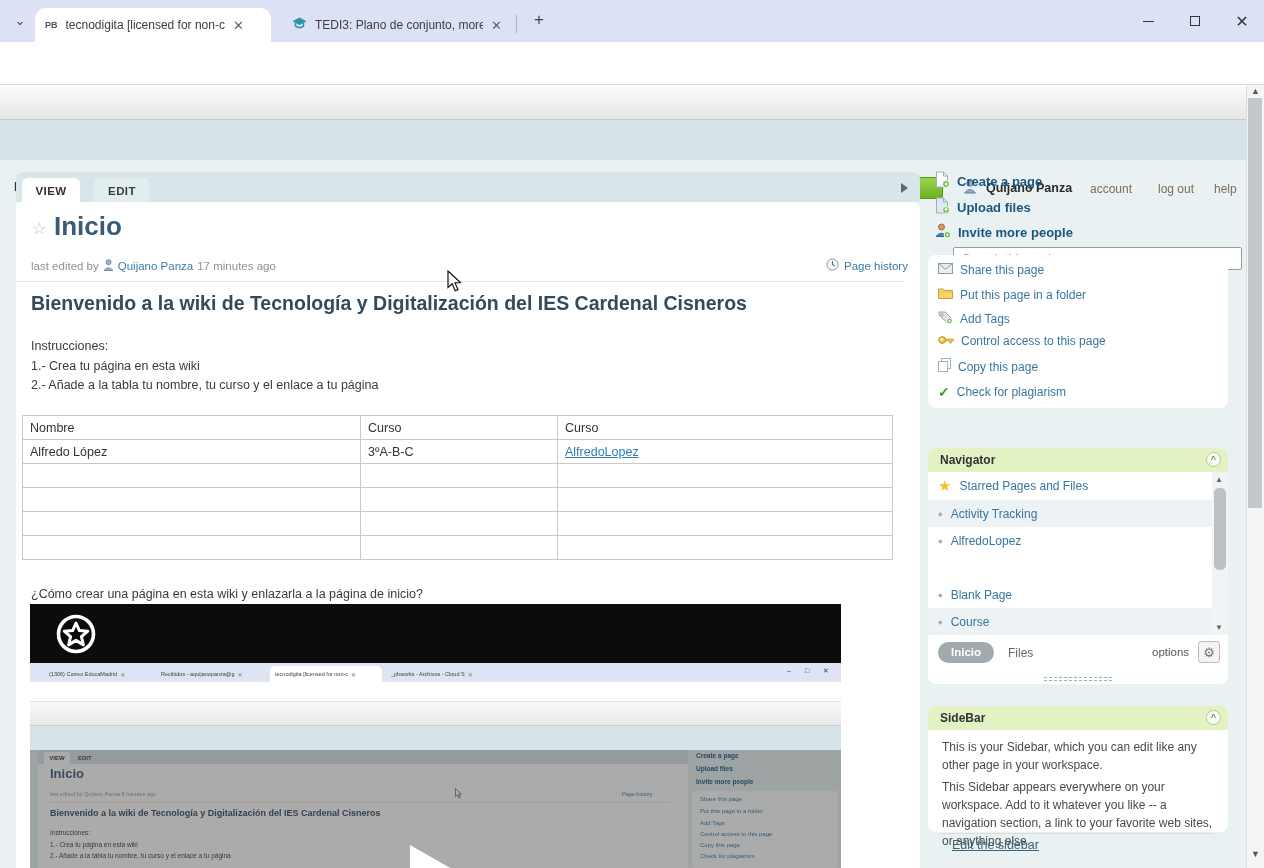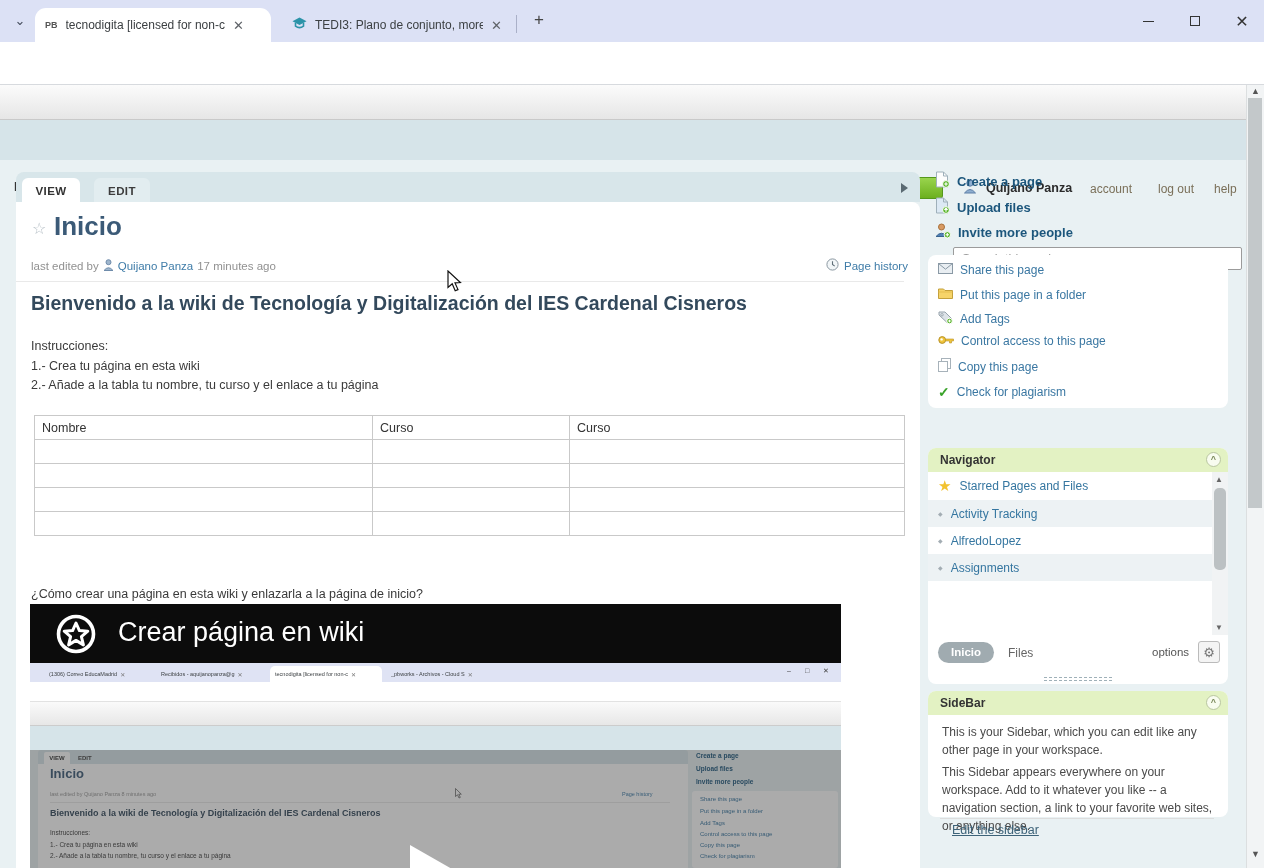--- a/index.html
+++ b/index.html
@@ -69,21 +69,21 @@
   #page-title{position:absolute;left:54px;top:211px;font-size:26px;font-weight:bold;color:#3b5a77}
   #edited-row{position:absolute;left:31px;top:259px;font-size:11.5px;color:#919191;display:flex;align-items:center;gap:4px}
   #edited-row a{color:#3f7ca8;text-decoration:none}
   #page-history{position:absolute;left:826px;top:258px;font-size:11.5px;color:#3f7ca8;display:flex;align-items:center;gap:5px}
   #edited-hr{position:absolute;left:16px;top:281px;width:888px;height:1px;background:#e9e9e9}
 
   #content-heading{position:absolute;left:31px;top:292px;width:870px;font-size:19.5px;font-weight:bold;color:#33495c}
   .bodytext{position:absolute;left:31px;font-size:12.5px;color:#3a3a3a}
   #t-instr{top:339px}#t-s1{top:359px}#t-s2{top:378px}#t-question{top:587px}
 
-  #wiki-table{position:absolute;left:34px;top:415px;width:871px;border-collapse:collapse}
+  #wiki-table{position:absolute;left:22px;top:415px;width:871px;border-collapse:collapse}
   #wiki-table td{border:1px solid #c9c9c9;font-size:12.5px;color:#333;padding:4px 7px;height:24px;vertical-align:middle}
   #wiki-table .c1{width:338px}.#c2{}
   #wiki-table .c2{width:197px}
   #wiki-table a{color:#2f7cb6}
 
   
   #video{position:absolute;left:30px;top:604px;width:811px;height:264px;overflow:hidden;background:#0e0e0e}
   #vbanner{position:absolute;left:0;top:0;width:811px;height:59px;background:#0c0c0c}
   #vlogo{position:absolute;left:24px;top:8px}
   #vtitle{position:absolute;left:88px;top:13px;font-size:27px;color:#fff}
@@ -133,21 +133,21 @@
 
   
   .quick{position:absolute;left:935px;display:flex;align-items:center;gap:7px;font-size:13px;font-weight:bold;color:#1c567c}
   #quick-0{top:171px}#quick-1{top:197px}#quick-2{top:223px}
   #actions-card{position:absolute;left:928px;top:255px;width:300px;height:153px;background:#fff;border-radius:8px}
   .pact{position:absolute;left:938px;display:flex;align-items:center;gap:7px;font-size:12px;color:#3a77a2}
   #pact-0{top:263px}#pact-1{top:287px}#pact-2{top:311px}#pact-3{top:334px}#pact-4{top:358px}#pact-5{top:384px}
 
   .panel{position:absolute;left:928px;width:300px;background:#fff;border-radius:8px}
   #navigator-panel{top:448px;height:236px}
-  #sidebar-panel{top:691px;height:126px}
+  #sidebar-panel{top:706px;height:126px}
   .panel-hd{position:absolute;left:0;top:0;width:100%;height:24px;background:#e3f2c3;border-radius:8px 8px 0 0;font-size:12px;font-weight:bold;color:#333;line-height:24px;padding-left:12px}
   .collapse{position:absolute;right:7px;top:4px;width:15px;height:15px;border-radius:50%;background:#f8fcef;border:1px solid #b9c6a0;color:#7b8a5c;font-size:9px;line-height:13px;text-align:center;font-weight:bold}
 
   .nav-row{position:absolute;left:0;width:284px;height:27px;display:flex;align-items:center;gap:8px;padding-left:10px;font-size:12px;color:#3576a0}
   .nav-row.alt{background:#edf2f4}
   .nav-bullet{color:#a3adb3;font-size:6px}
   #nav-starred{top:24px}#nav-i0{top:52px}#nav-i1{top:79px}#nav-i2{top:106px}#nav-i3{top:133px}#nav-i4{top:160px}
   #nav-chevron{position:absolute;left:268px;top:56px;font-size:15px;font-weight:bold;color:#555}
   #nav-sb-track{position:absolute;left:284px;top:24px;width:16px;height:163px;background:#f1f3f4}
   #nav-sb-up{position:absolute;left:287px;top:27px;font-size:8px;color:#666}
@@ -324,20 +324,25 @@
 <div class="bodytext" id="t-s2">2.- Añade a la tabla tu nombre, tu curso y el enlace a tu página</div>
 
 <table id="wiki-table">
   <tbody>
       <tr>
     <td class="c1">Nombre</td>
     <td class="c2">Curso</td>
     <td>Curso</td>
   </tr>
   <tr>
+    <td>Alfredo López</td>
+    <td>3ºA-B-C</td>
+    <td><a href="#">AlfredoLopez</a></td>
+  </tr>
+  <tr>
         <td></td>
         <td></td>
         <td></td>
       </tr>
   <tr>
         <td></td>
         <td></td>
         <td></td>
       </tr>
   <tr>
@@ -356,21 +361,20 @@
 <div class="bodytext" id="t-question">¿Cómo crear una página en esta wiki y enlazarla a la página de inicio?</div>
 
 <div id="video">
   <div id="vbanner">
     <span id="vlogo">
       <svg width="44" height="44" viewBox="0 0 44 44">
           <circle cx="22" cy="22" r="17.5" fill="none" stroke="#fff" stroke-width="3.6"></circle>
           <path d="M22,11 L25.4,18.6 L33.8,19.2 L27.4,24.7 L29.4,32.9 L22,28.4 L14.6,32.9 L16.6,24.7 L10.2,19.2 L18.6,18.6 Z" fill="none" stroke="#fff" stroke-width="3" stroke-linejoin="round"></path>
         </svg>
     </span>
-    <span id="vtitle">Crear página en wiki</span>
   </div>
   <div id="vshot">
 
     <div class="in-row" id="in-tabstrip">
       <div class="in-tab" style="left:14px;width:108px">
           <span>(1306) Correo EducaMadrid</span>
           <span class="in-x">✕</span>
         </div>
       <div class="in-tab" style="left:126px;width:110px">
           <span>Recibidos - aquijanopanza@g</span>
@@ -522,23 +526,27 @@
   </div>
   <span id="nav-chevron">›</span>
   <div class="nav-row alt" id="nav-i0">
       <span class="nav-bullet">◆</span>
       <span>Activity Tracking</span>
     </div>
   <div class="nav-row" id="nav-i1">
       <span class="nav-bullet">◆</span>
       <span>AlfredoLopez</span>
     </div>
-  <div class="nav-row alt" id="nav-i2">
+  <div class="nav-row" id="nav-i3">
       <span class="nav-bullet">◆</span>
-      <span>Assignments</span>
+      <span>Blank Page</span>
+    </div>
+  <div class="nav-row alt" id="nav-i4">
+      <span class="nav-bullet">◆</span>
+      <span>Course</span>
     </div>
   <div id="nav-sb-track"></div>
   <span id="nav-sb-up">▲</span>
   <div id="nav-sb-thumb"></div>
   <span id="nav-sb-down">▼</span>
   <div id="nav-footer">
     <span id="pages-pill">Inicio</span>
     <span id="files-tab">Files</span>
     <span id="nav-options">options</span>
     <span id="nav-gear">⚙</span>

